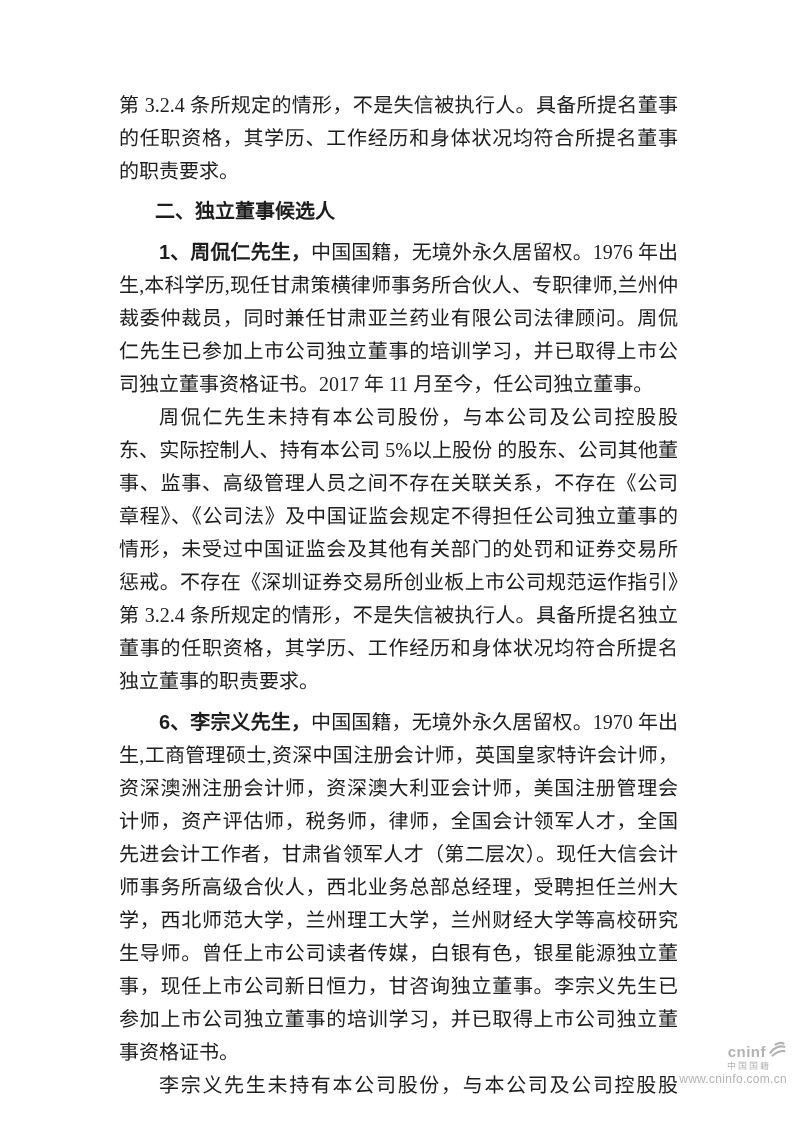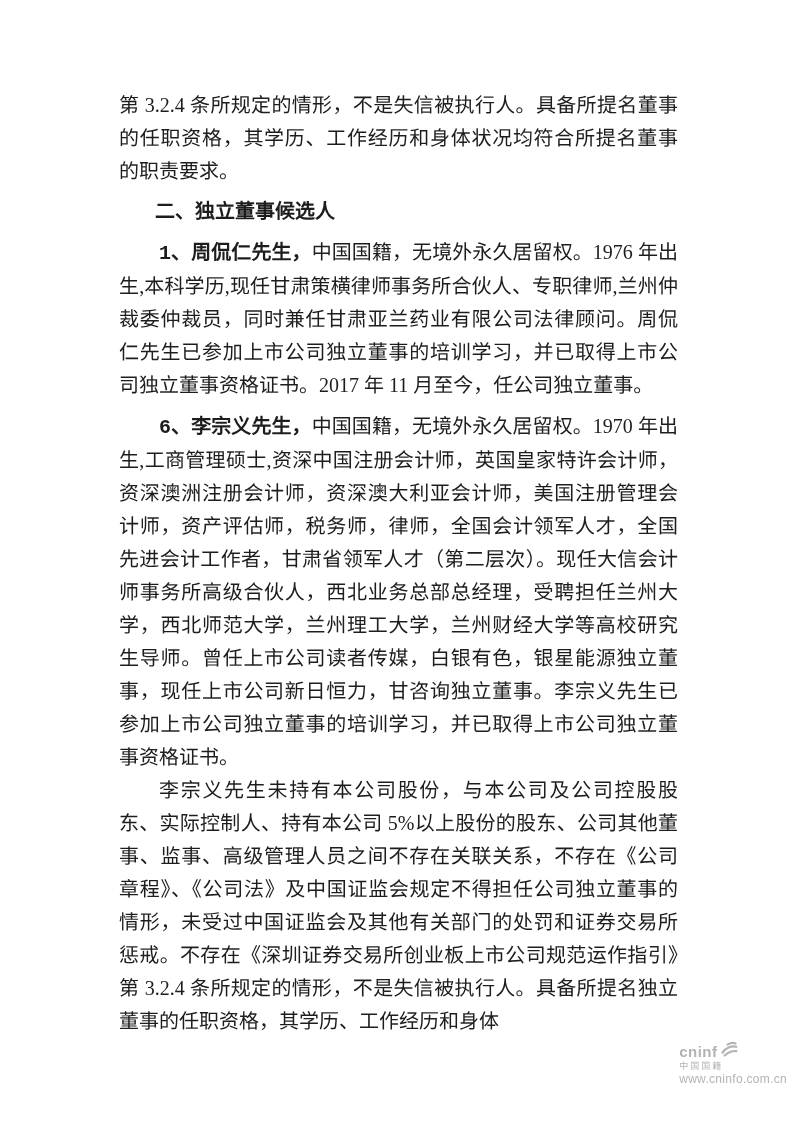--- a/index.html
+++ b/index.html
@@ -38,28 +38,29 @@
   .heading {
     font-size: 20px;
     line-height: 33px;
     margin: 7px 0 8px 0;
     text-indent: 1.8em;
     font-weight: bold;
     font-family: Liberation Sans, sans-serif;
   }
   .lead {
     font-weight: bold;
-    font-family: Liberation Mono, monospace;
+    font-family: Liberation Sans, sans-serif;
   }
   .footer {
     position: absolute;
     right: 6px;
     bottom: 13px;
     display: flex;
     flex-direction: column;
+    align-items: flex-end;
     color: #b3b3b3;
     font-family: "Liberation Sans", "DejaVu Sans", sans-serif;
     line-height: 1.1;
   }
   .brand-row {
     display: flex;
     align-items: center;
     gap: 2px;
     margin-right: 1px;
   }
@@ -88,20 +89,21 @@
 <div class="page">
 
   <div class="content">
 
     <p class="para no-indent">第 3.2.4 条所规定的情形，不是失信被执行人。具备所提名董事的任职资格，其学历、工作经历和身体状况均符合所提名董事的职责要求。</p>
 
     <h2 class="heading">二、独立董事候选人</h2>
 
     <p class="para numbered"><span class="lead">1、周侃仁先生，</span><span>中国国籍，无境外永久居留权。1976 年出生,本科学历,现任甘肃策横律师事务所合伙人、专职律师,兰州仲裁委仲裁员，同时兼任甘肃亚兰药业有限公司法律顾问。周侃仁先生已参加上市公司独立董事的培训学习，并已取得上市公司独立董事资格证书。2017 年 11 月至今，任公司独立董事。</span></p>
 
+    <p class="para">周侃仁先生未持有本公司股份，与本公司及公司控股股东、实际控制人、持有本公司 5%以上股份 的股东、公司其他董事、监事、高级管理人员之间不存在关联关系，不存在《公司章程》、《公司法》及中国证监会规定不得担任公司独立董事的情形，未受过中国证监会及其他有关部门的处罚和证券交易所惩戒。不存在《深圳证券交易所创业板上市公司规范运作指引》第 3.2.4 条所规定的情形，不是失信被执行人。具备所提名独立董事的任职资格，其学历、工作经历和身体状况均符合所提名独立董事的职责要求。</p>
 
     <p class="para numbered"><span class="lead">6、李宗义先生，</span><span>中国国籍，无境外永久居留权。1970 年出生,工商管理硕士,资深中国注册会计师，英国皇家特许会计师，资深澳洲注册会计师，资深澳大利亚会计师，美国注册管理会计师，资产评估师，税务师，律师，全国会计领军人才，全国先进会计工作者，甘肃省领军人才（第二层次）。现任大信会计师事务所高级合伙人，西北业务总部总经理，受聘担任兰州大学，西北师范大学，兰州理工大学，兰州财经大学等高校研究生导师。曾任上市公司读者传媒，白银有色，银星能源独立董事，现任上市公司新日恒力，甘咨询独立董事。李宗义先生已参加上市公司独立董事的培训学习，并已取得上市公司独立董事资格证书。</span></p>
 
     <p class="para">李宗义先生未持有本公司股份，与本公司及公司控股股东、实际控制人、持有本公司 5%以上股份的股东、公司其他董事、监事、高级管理人员之间不存在关联关系，不存在《公司章程》、《公司法》及中国证监会规定不得担任公司独立董事的情形，未受过中国证监会及其他有关部门的处罚和证券交易所惩戒。不存在《深圳证券交易所创业板上市公司规范运作指引》第 3.2.4 条所规定的情形，不是失信被执行人。具备所提名独立董事的任职资格，其学历、工作经历和身体</p>
 
   </div>
 
   <div class="footer">
     <div class="brand-row">
       <span class="brand">cninf</span>

